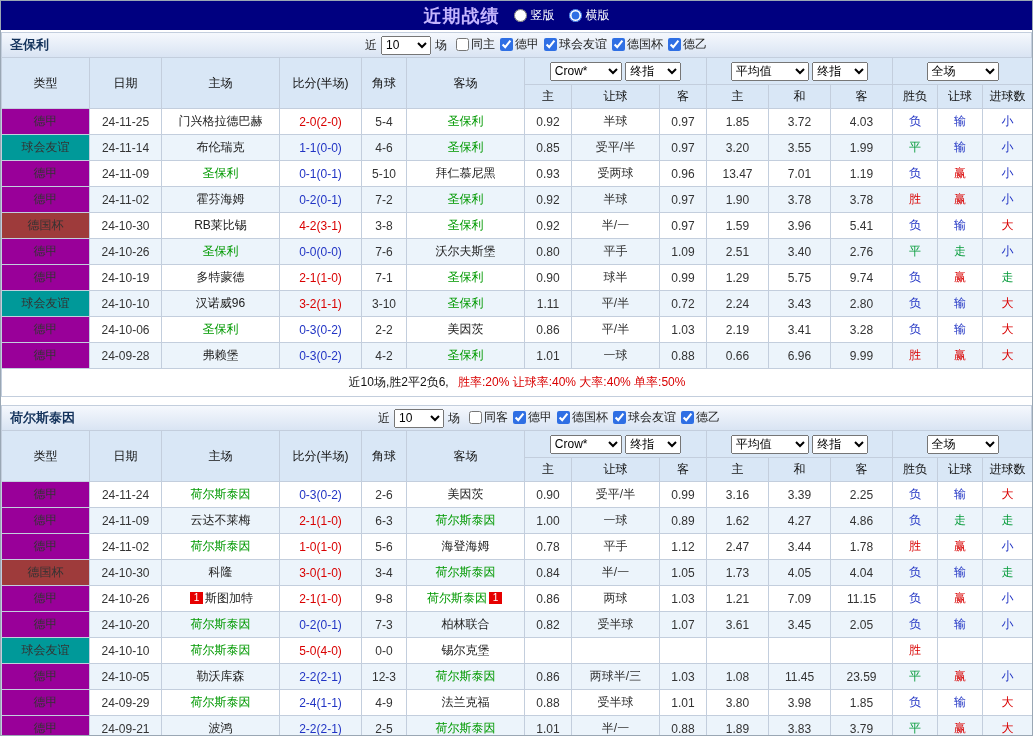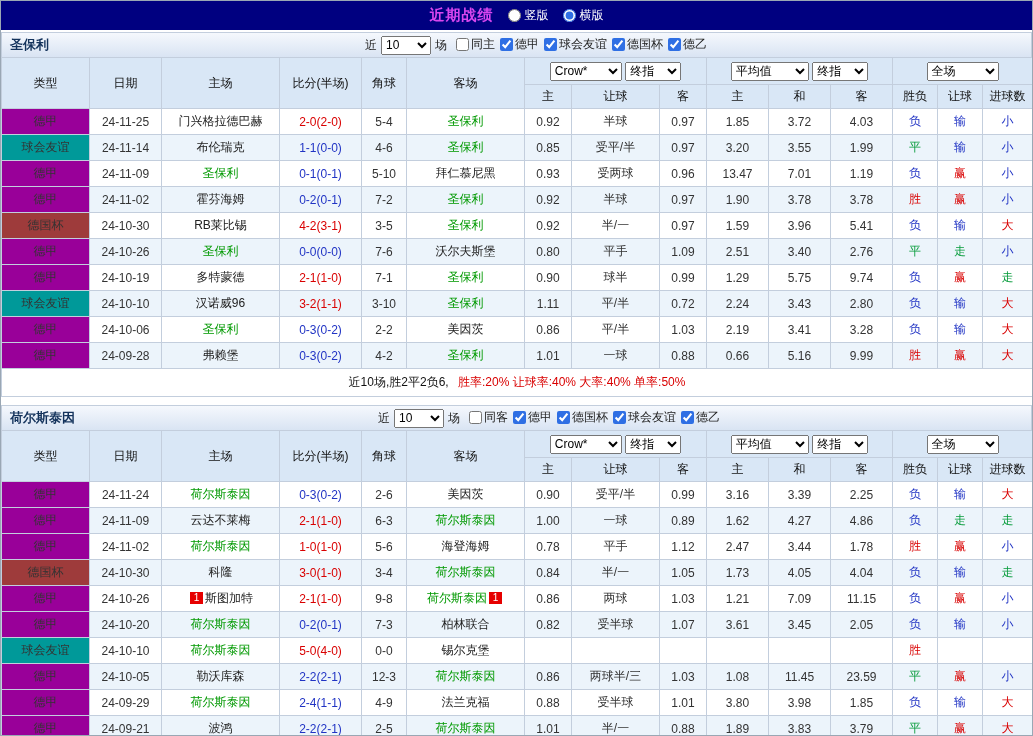--- a/index.html
+++ b/index.html
@@ -1,19 +1,19 @@
 <!DOCTYPE html>
 <html><head>
 <meta charset="utf-8">
 <style>
   html,body{margin:0;padding:0;background:#fff}
   body{font-family:"Liberation Sans","DejaVu Sans",sans-serif;-webkit-font-smoothing:antialiased}
   .page{width:1033px;height:736px;border:1px solid #9aa7b4;background:#fff;overflow:hidden;box-sizing:border-box}
   .topbar{height:29px;background:#000080;display:flex;align-items:center;justify-content:center;gap:14px}
-  .topbar-title{color:#d946ef;font-weight:bold;font-size:15px;letter-spacing:1px}
+  .topbar-title{color:#c4b5fd;font-weight:bold;font-size:18px;letter-spacing:1px}
   .view-opt{display:inline-flex;align-items:center;gap:4px;color:#fff;font-size:12px;cursor:pointer}
   input[type=radio],input[type=checkbox]{width:13px;height:13px;accent-color:#2f6fe4;margin:0}
   .block{margin-top:2px}
   .block + .block{margin-top:8px}
   .section-header{height:25px;display:flex;align-items:center;padding:0 8px;
     background:linear-gradient(#f5f8fd,#d9e4f3);border:1px solid #c3cedd;border-bottom:none;box-sizing:border-box;width:1031px}
   .team-name{font-size:13px;font-weight:bold;color:#14335c}
   .filters{display:flex;align-items:center;gap:4px;margin:0 auto;font-size:12px;color:#222}
   .count-select{height:19px;font-size:12px;width:50px}
   .chk{display:inline-flex;align-items:center;gap:2px;margin-left:5px;cursor:pointer}
@@ -194,21 +194,21 @@
             <td>3.78</td>
             <td><span style="color:#d90000">胜</span></td>
             <td><span style="color:#d90000">赢</span></td>
             <td><span style="color:#2033c4">小</span></td>
           </tr>
           <tr>
             <td class="type" style="background:#9E3B3B">德国杯</td>
             <td>24-10-30</td>
             <td><span class="tname">RB莱比锡</span></td>
             <td><span style="color:#d90000">4-2(3-1)</span></td>
-            <td>3-5</td>
+            <td>3-8</td>
             <td><span class="tname focal">圣保利</span></td>
             <td>0.92</td>
             <td>半/一</td>
             <td>0.97</td>
             <td>1.59</td>
             <td>3.96</td>
             <td>5.41</td>
             <td><span style="color:#2033c4">负</span></td>
             <td><span style="color:#2033c4">输</span></td>
             <td><span style="color:#d90000">大</span></td>
@@ -285,21 +285,21 @@
             <td class="type" style="background:#990099">德甲</td>
             <td>24-09-28</td>
             <td><span class="tname">弗赖堡</span></td>
             <td><span style="color:#2033c4">0-3(0-2)</span></td>
             <td>4-2</td>
             <td><span class="tname focal">圣保利</span></td>
             <td>1.01</td>
             <td>一球</td>
             <td>0.88</td>
             <td>0.66</td>
-            <td>5.16</td>
+            <td>6.96</td>
             <td>9.99</td>
             <td><span style="color:#d90000">胜</span></td>
             <td><span style="color:#d90000">赢</span></td>
             <td><span style="color:#d90000">大</span></td>
           </tr>
         </tbody>
       <tfoot>
         <tr>
           <td colspan="15">
             <span class="f-prefix">近10场,胜2平2负6,</span>

